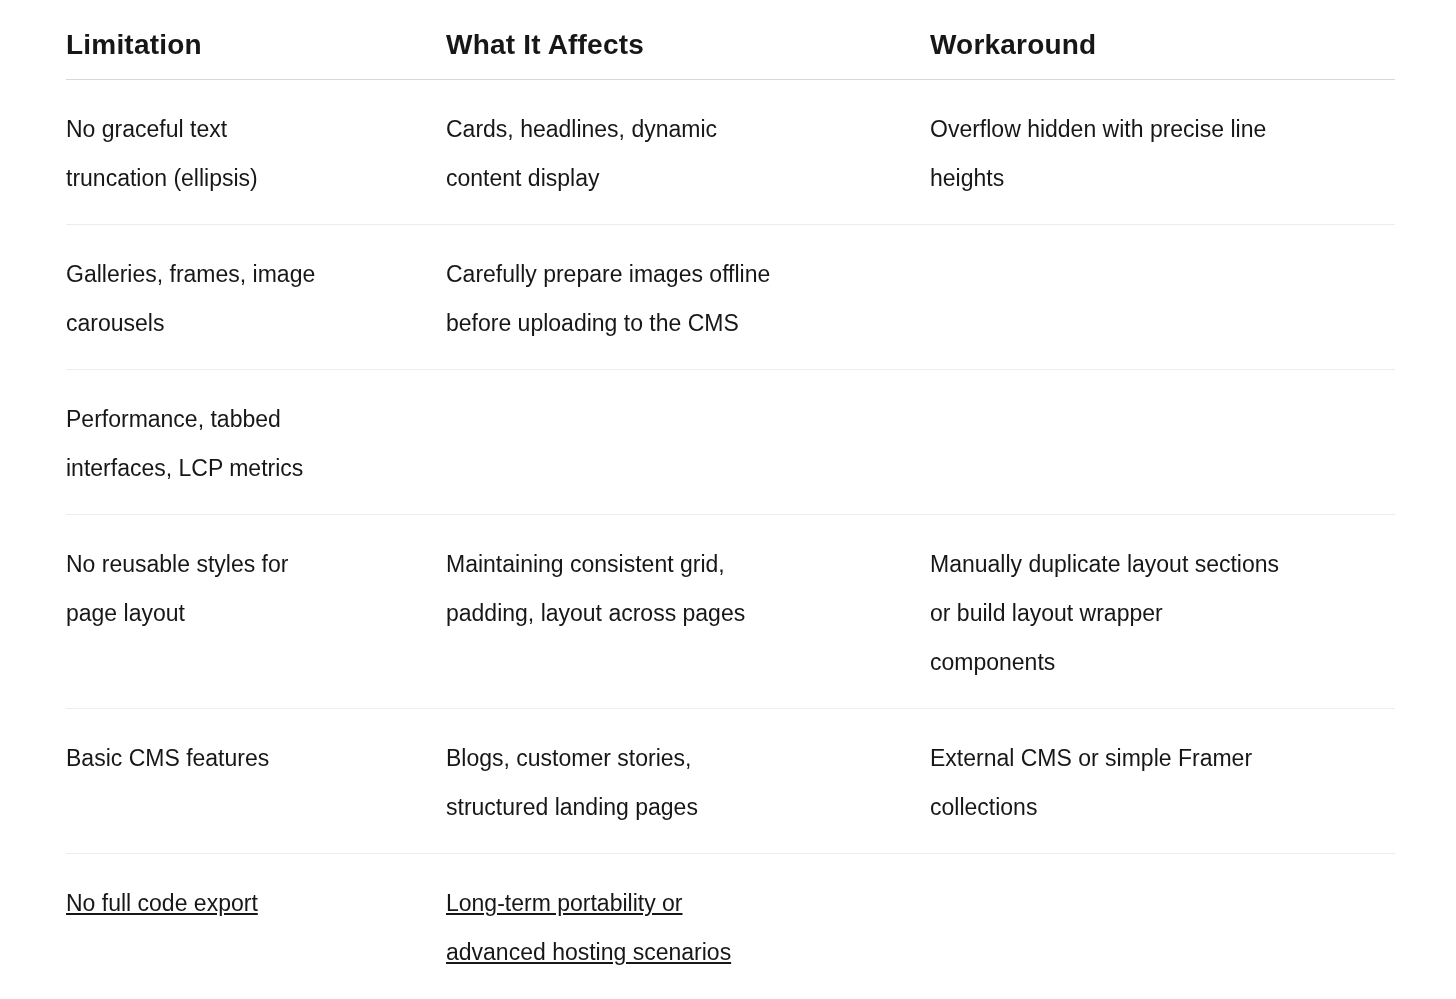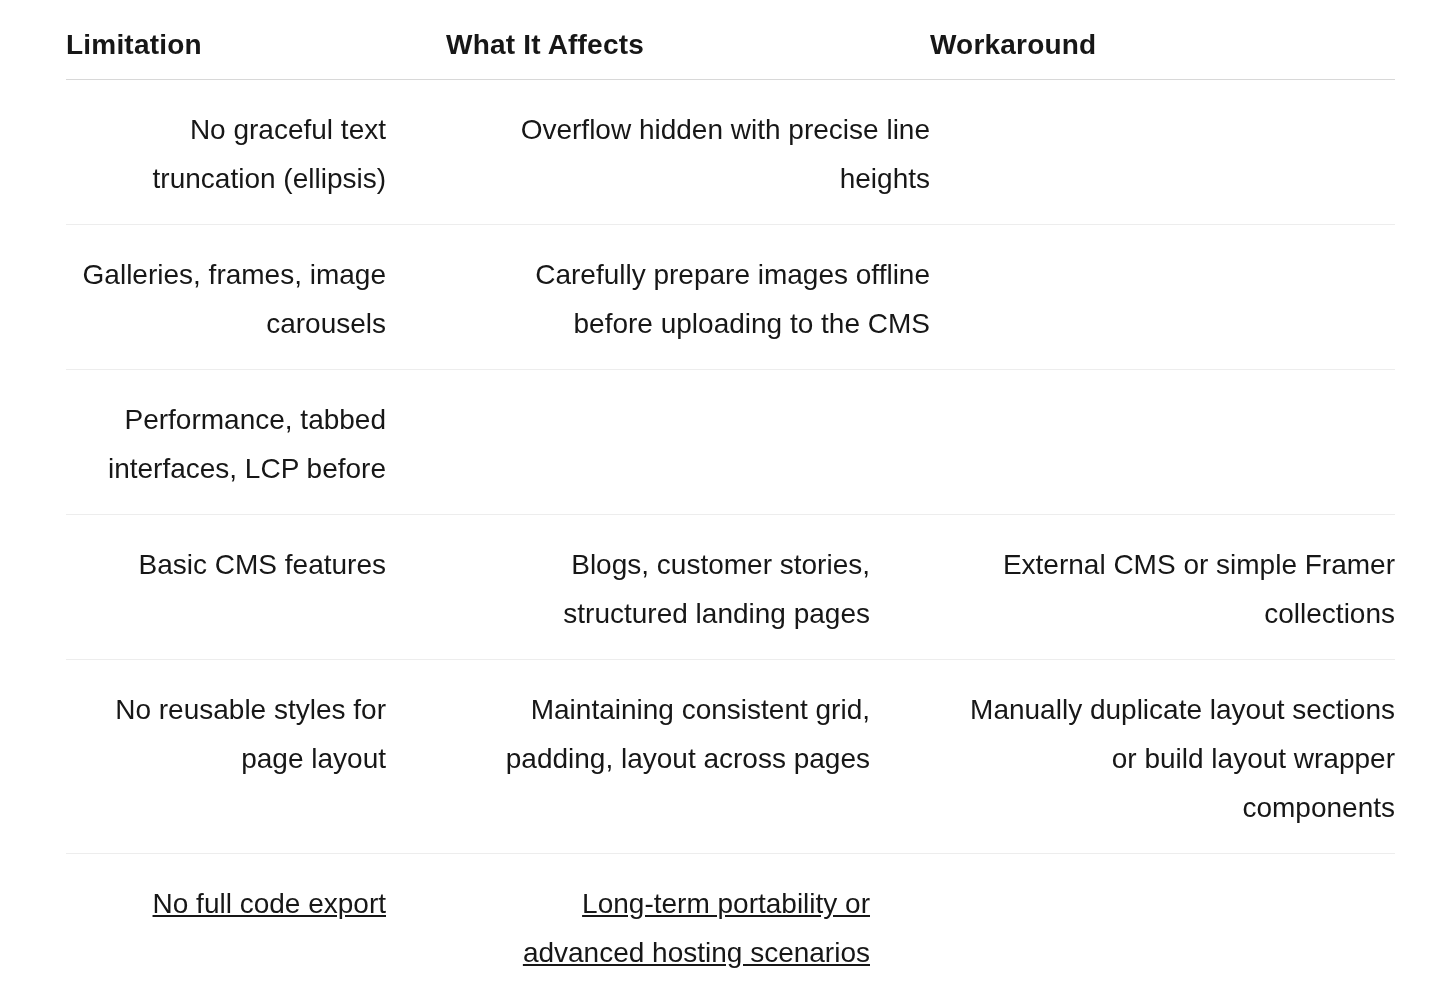--- a/index.html
+++ b/index.html
@@ -32,80 +32,81 @@
     letter-spacing: 0.2px;
   }
   .trow {
     border-bottom: 1px solid #ededed;
   }
   .trow:last-child {
     border-bottom: none;
     text-decoration: underline;
   }
   .trow .cell {
-    font-size: 28px;
+    font-size: 23px;
     font-weight: 400;
     line-height: 49px;
     padding: 25px 60px 21px 0;
     white-space: pre-line;
-    text-align: right;
   }
   .trow .cell.last {
     padding-right: 0;
   }
 </style>
 </head>
 <body>
 
 <div class="page">
   <div class="limitations-table">
 
     <div class="grid-row thead">
       <div class="hcell">Limitation</div>
       <div class="hcell">What It Affects</div>
       <div class="hcell">Workaround</div>
     </div>
 
     <div class="grid-row trow">
       <div class="cell">No graceful text
 truncation (ellipsis)</div>
+      <div class="cell">Cards, headlines, dynamic
+content display</div>
       <div class="cell last">Overflow hidden with precise line
 heights</div>
     </div>
 
     <div class="grid-row trow">
       <div class="cell">Galleries, frames, image
 carousels</div>
       <div class="cell last">Carefully prepare images offline
 before uploading to the CMS</div>
     </div>
 
     <div class="grid-row trow">
       <div class="cell">Performance, tabbed
-interfaces, LCP before</div>
-    </div>
-
-    <div class="grid-row trow">
-      <div class="cell">Basic CMS features</div>
-      <div class="cell">Blogs, customer stories,
-structured landing pages</div>
-      <div class="cell last">External CMS or simple Framer
-collections</div>
+interfaces, LCP metrics</div>
     </div>
 
     <div class="grid-row trow">
       <div class="cell">No reusable styles for
 page layout</div>
       <div class="cell">Maintaining consistent grid,
 padding, layout across pages</div>
       <div class="cell last">Manually duplicate layout sections
 or build layout wrapper
 components</div>
     </div>
 
     <div class="grid-row trow">
+      <div class="cell">Basic CMS features</div>
+      <div class="cell">Blogs, customer stories,
+structured landing pages</div>
+      <div class="cell last">External CMS or simple Framer
+collections</div>
+    </div>
+
+    <div class="grid-row trow">
       <div class="cell">No full code export</div>
       <div class="cell">Long-term portability or
 advanced hosting scenarios</div>
     </div>
 
   </div>
 </div>
 
 </body></html>

